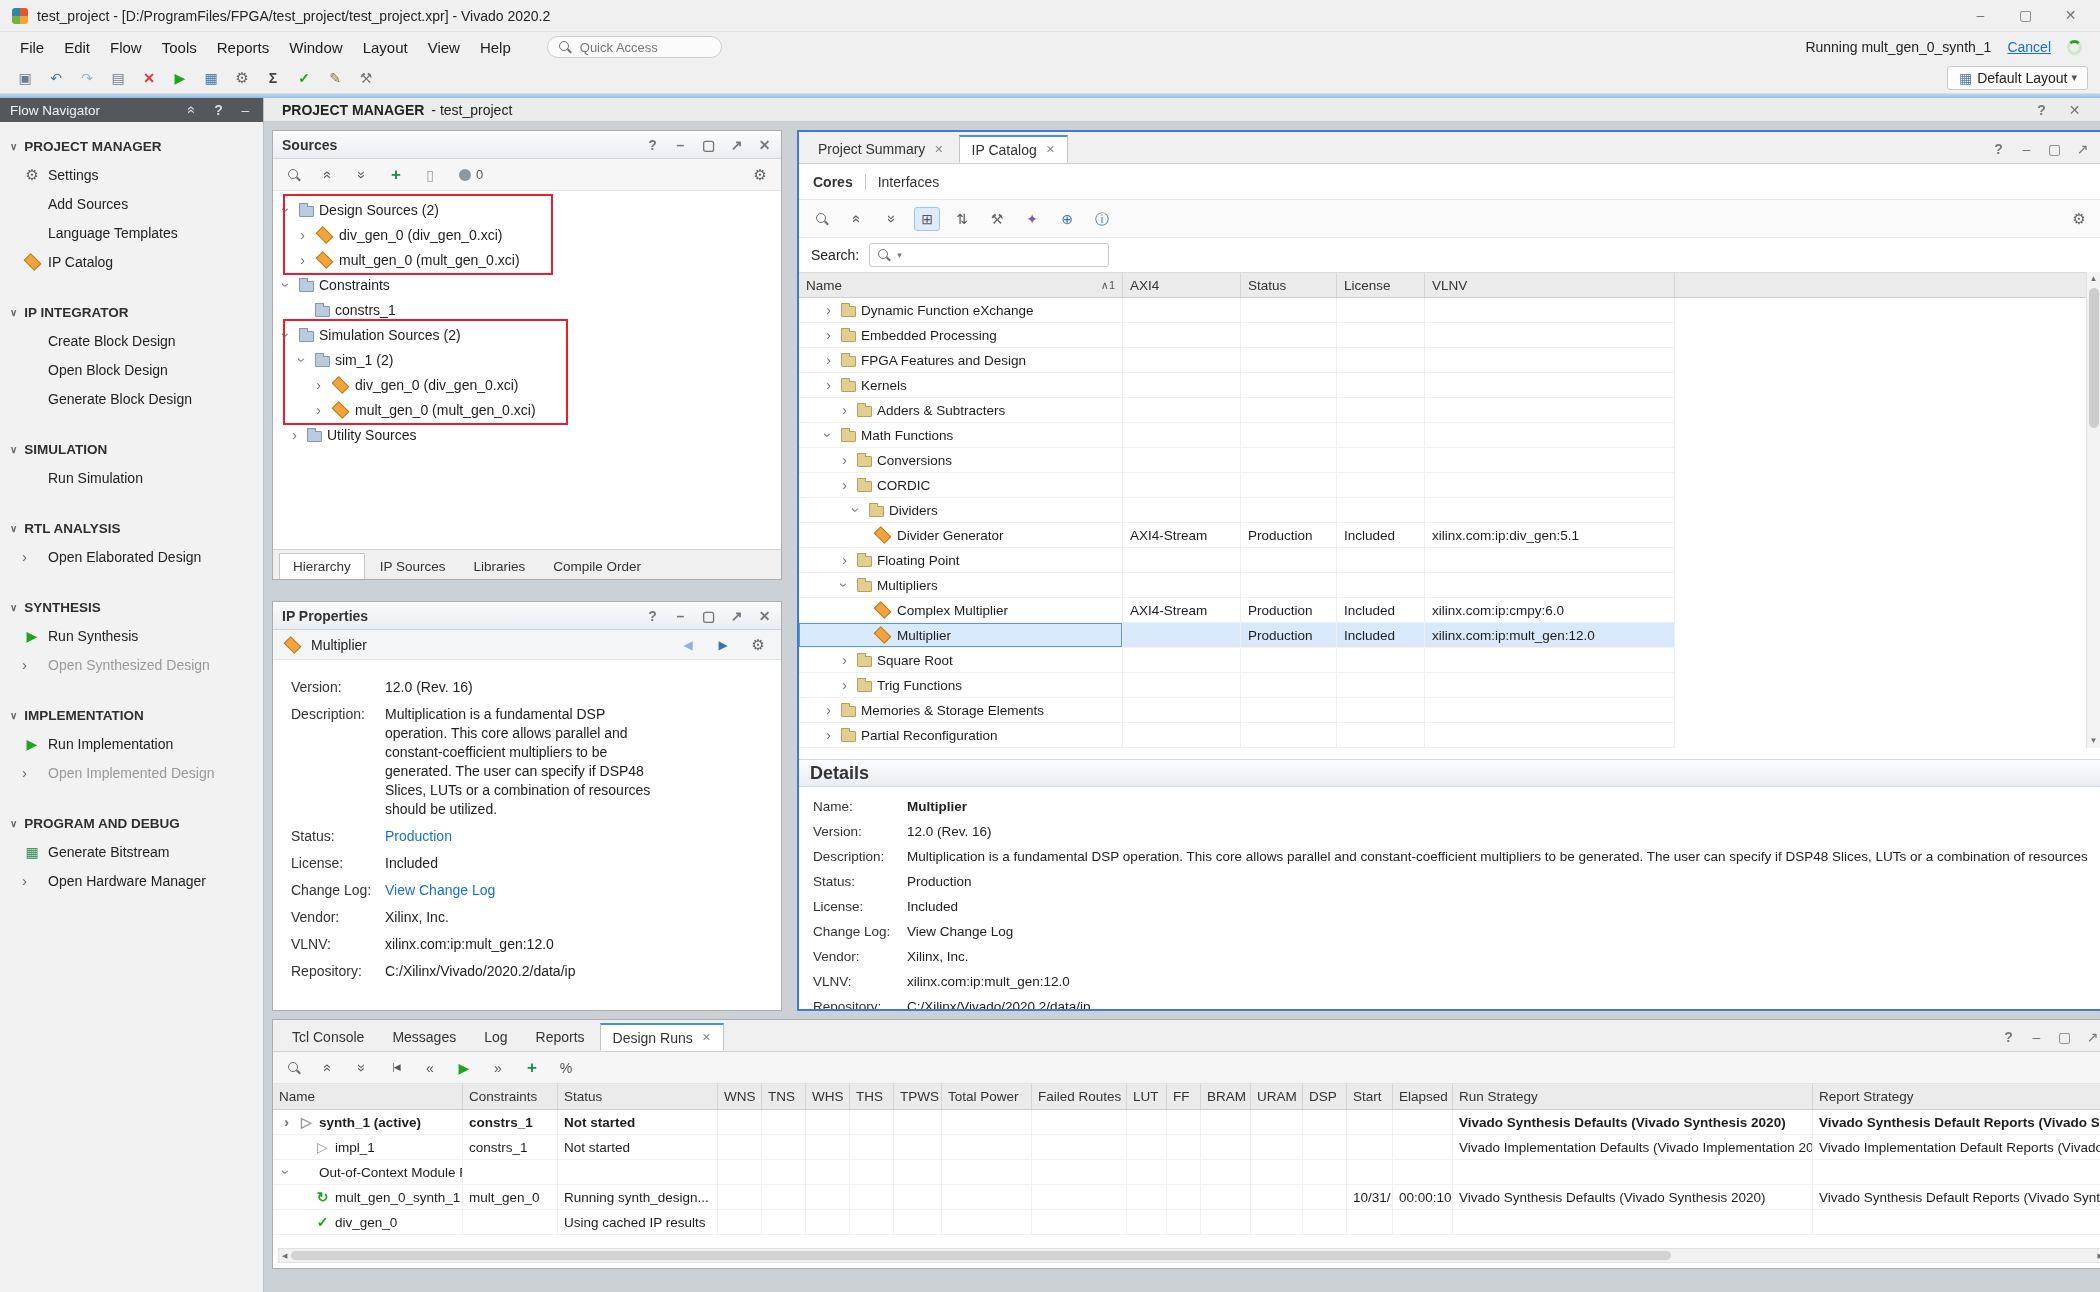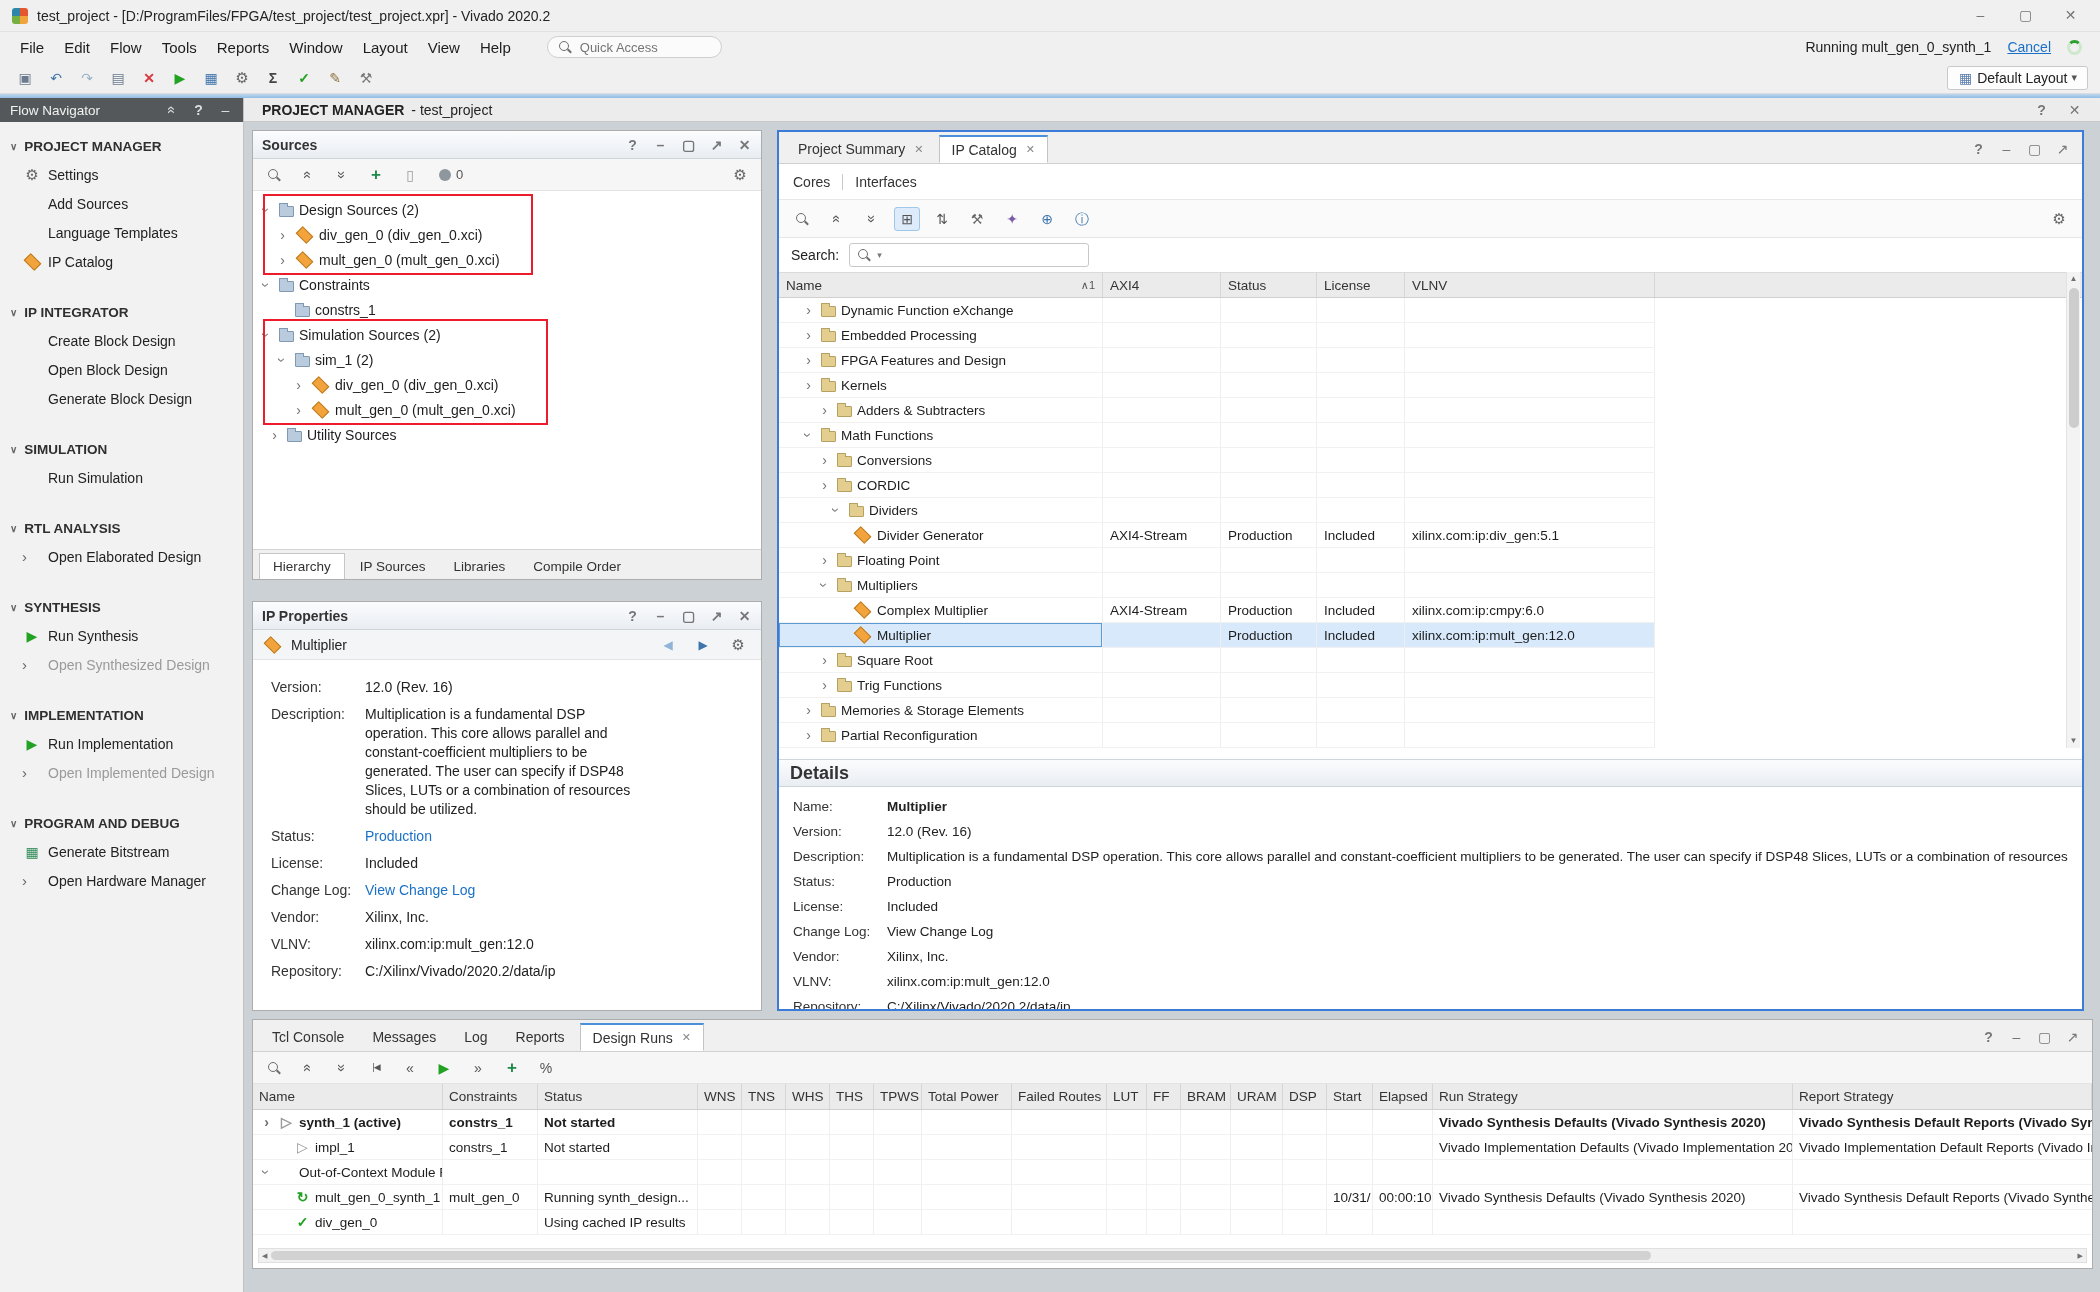--- a/index.html
+++ b/index.html
@@ -75,21 +75,21 @@
 .ic-folder::before{content:"";position:absolute;top:-4px;left:-1px;width:7px;height:3px;background:#e3cd8f;border:1px solid #b5a263;border-bottom:none;border-radius:1px 1px 0 0}
 .ic-folder-src{background:#b9cbdd;border:1px solid #7f99b2}
 .ic-folder-src::before{content:"";position:absolute;top:-4px;left:-1px;width:7px;height:3px;background:#b9cbdd;border:1px solid #7f99b2;border-bottom:none;border-radius:1px 1px 0 0}
 .ic-ip{width:10px;height:10px;background:#f2a33c;border:1px solid #b97a1e;transform:rotate(45deg);margin:2px;flex:none}
 .exp{width:15px;text-align:center;color:#707070;font-size:14px;flex:none;display:inline-flex;justify-content:center}
 .ic-closed::before{content:"›"}
 .ic-open::before{content:"›";display:inline-block;transform:rotate(90deg)}
 .ic-none::before{content:""}
 
 .mainrow{flex:1;display:flex;min-height:0}
-.nav{width:244px;background:#f2f2f2;border-right:1px solid #c2c2c2;display:flex;flex-direction:column;flex:none}
+.nav{width:264px;background:#f2f2f2;border-right:1px solid #c2c2c2;display:flex;flex-direction:column;flex:none}
 .nav-header{height:24px;background:#54585a;color:#f2f2f2;display:flex;align-items:center;padding:0 10px;font-size:13.5px;flex:none}
 .nav-h-icons{margin-left:auto;display:flex;gap:12px}
 .nav-h-icons .ic::before{color:#ddd !important}
 .nav-body{flex:1;overflow:hidden;padding-top:10px}
 .nav-section{margin-bottom:22px}
 .nav-sec-header{height:28px;display:flex;align-items:center;font-weight:bold;color:#2f2f2f;padding-left:10px;gap:7px;font-size:13.5px}
 .sec-chev{color:#666;font-size:10px}
 .nav-item{height:29px;display:flex;align-items:center;padding-left:22px;gap:6px;color:#222;font-size:14px}
 .nav-item.dim{color:#9a9a9a}
 .nav-item .slot{width:20px;display:inline-flex;align-items:center;justify-content:center;flex:none}
@@ -134,21 +134,21 @@
 .link{color:#1a70c7}
 
 .cat-tabs{height:32px;background:#f0f0f0;border-bottom:1px solid #d0d0d0;display:flex;align-items:stretch;padding:3px 6px 0;gap:2px;flex:none}
 .cat-tab{display:flex;align-items:center;gap:9px;padding:0 12px;font-size:14px;color:#333;border:1px solid transparent}
 .cat-tab.active{background:#fff;border-color:#c3c3c3;border-bottom-color:#fff;border-top:2px solid #4a90d9}
 .tab-x{color:#888;font-size:11px;display:none}
 .tab-x.show{display:inline}
 .cat-tabs .ph-icons{padding-right:6px}
 .cat-subtabs{height:36px;display:flex;align-items:center;padding:0 14px;background:#fff;border-bottom:1px solid #e7e7e7;flex:none}
 .subtab{font-size:14px;color:#333;padding:0 12px 0 0}
-.subtab.active{font-weight:normal}
+.subtab.active{font-weight:bold}
 .subtab + .subtab{border-left:1px solid #c9c9c9;padding-left:12px}
 .cat-toolbar{height:38px;display:flex;align-items:center;gap:9px;padding:0 10px;background:#fafafa;border-bottom:1px solid #e7e7e7;flex:none}
 .cat-search{height:34px;display:flex;align-items:center;gap:10px;padding:0 12px;background:#fff;flex:none}
 .search-label{font-size:14px;color:#222}
 .search-box{width:240px;height:24px;border:1px solid #c9c9c9;border-radius:3px;background:#fff;display:flex;align-items:center;gap:5px;padding:0 7px}
 .search-caret{color:#777;font-size:9px}
 .search-box input{border:none;outline:none;flex:1;font-family:"Liberation Sans",sans-serif;font-size:13px;min-width:0}
 .cat-header,.cat-row{display:grid;grid-template-columns:324px 118px 96px 88px 250px minmax(40px,1fr)}
 .cat-header{height:26px;background:#ebebeb;border-top:1px solid #dadada;border-bottom:1px solid #cfcfcf;font-size:13.5px;color:#333;flex:none}
 .ch{display:flex;align-items:center;padding:0 7px;border-right:1px solid #d6d6d6;white-space:nowrap;overflow:hidden}

